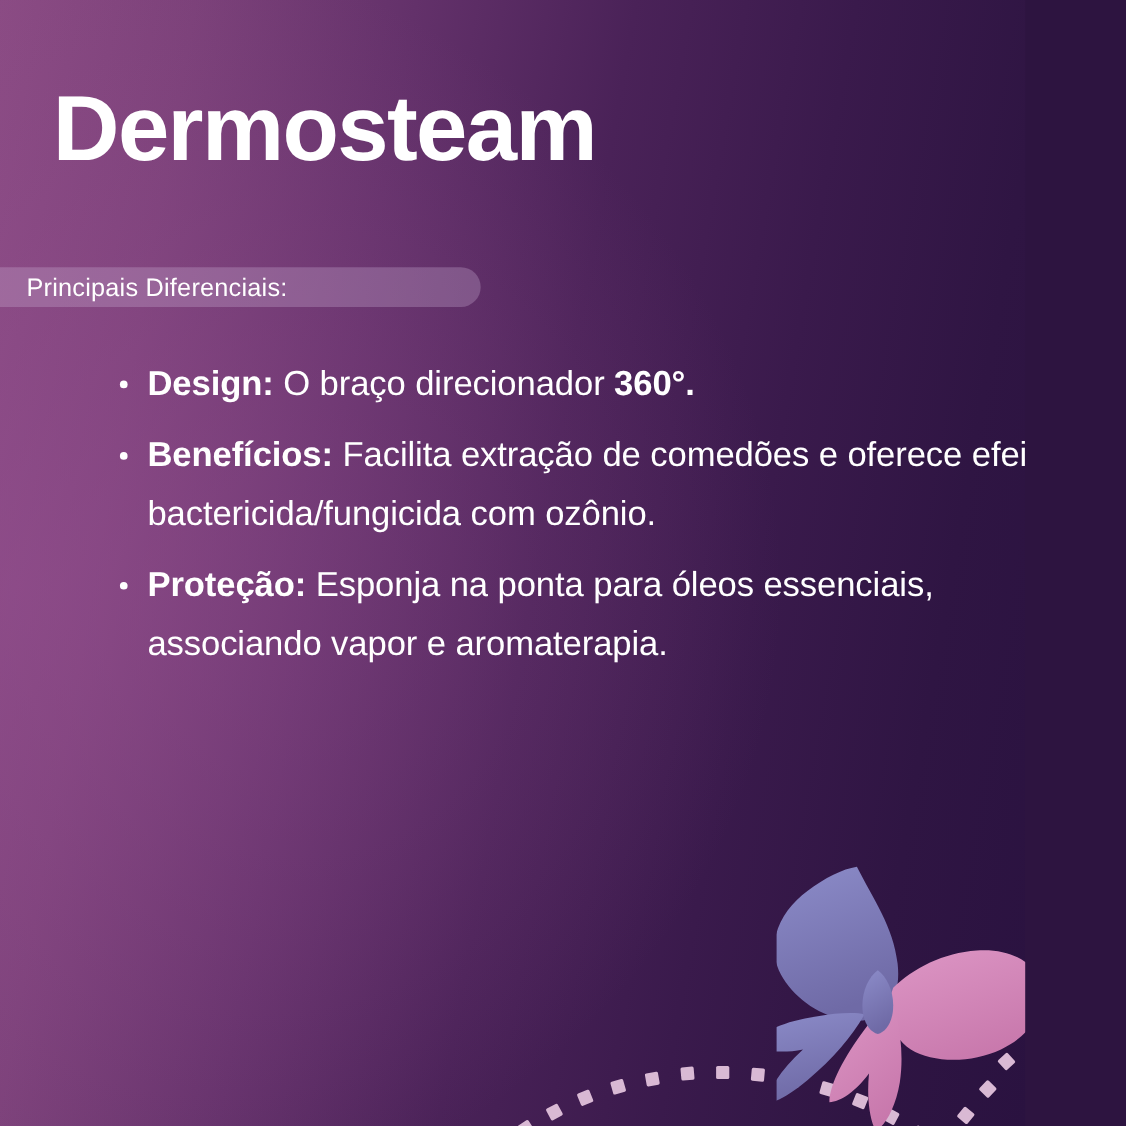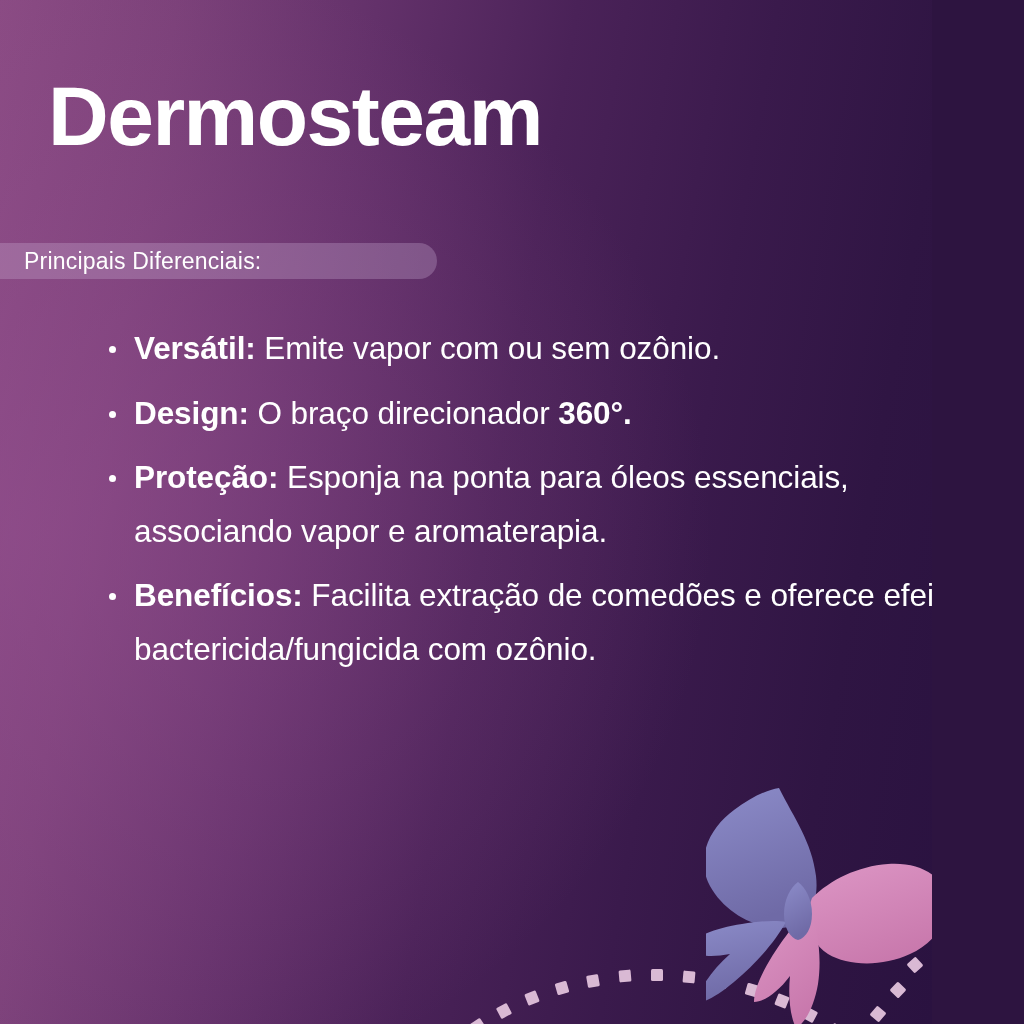--- a/index.html
+++ b/index.html
@@ -110,30 +110,27 @@
 <div id="poster">
 
   <h1 class="title">Dermosteam</h1>
 
   <div class="pill">
     <span class="pill-label">Principais Diferenciais:</span>
   </div>
 
   <ul class="bullets">
     <li class="bullet">
-      <span class="lead">Versátil:</span><span> Emite vapor com ou sem ozônio.</span><b></b>
-    </li>
-    <li class="bullet">
       <span class="lead">Design:</span><span> O braço direcionador </span><b>360°.</b>
     </li>
     <li class="bullet">
-      <span class="lead">Proteção:</span><span> Esponja na ponta para óleos essenciais, associando vapor e aromaterapia.</span><b></b>
+      <span class="lead">Benefícios:</span><span> Facilita extração de comedões e oferece efeito bactericida/fungicida com ozônio.</span><b></b>
     </li>
     <li class="bullet">
-      <span class="lead">Benefícios:</span><span> Facilita extração de comedões e oferece efeito bactericida/fungicida com ozônio.</span><b></b>
+      <span class="lead">Proteção:</span><span> Esponja na ponta para óleos essenciais, associando vapor e aromaterapia.</span><b></b>
     </li>
   </ul>
 
   <svg class="trail" viewBox="0 0 500 150">
     <g fill="#d9b9d4">
       <rect x="8" y="132" width="12" height="12" rx="1.5" transform="rotate(-38 14 138)"></rect>
       <rect x="32" y="116" width="12" height="12" rx="1.5" transform="rotate(-33 38 122)"></rect>
       <rect x="58" y="101" width="12" height="12" rx="1.5" transform="rotate(-28 64 107)"></rect>
       <rect x="86" y="88" width="12" height="12" rx="1.5" transform="rotate(-22 92 94)"></rect>
       <rect x="116" y="78" width="12" height="12" rx="1.5" transform="rotate(-16 122 84)"></rect>

